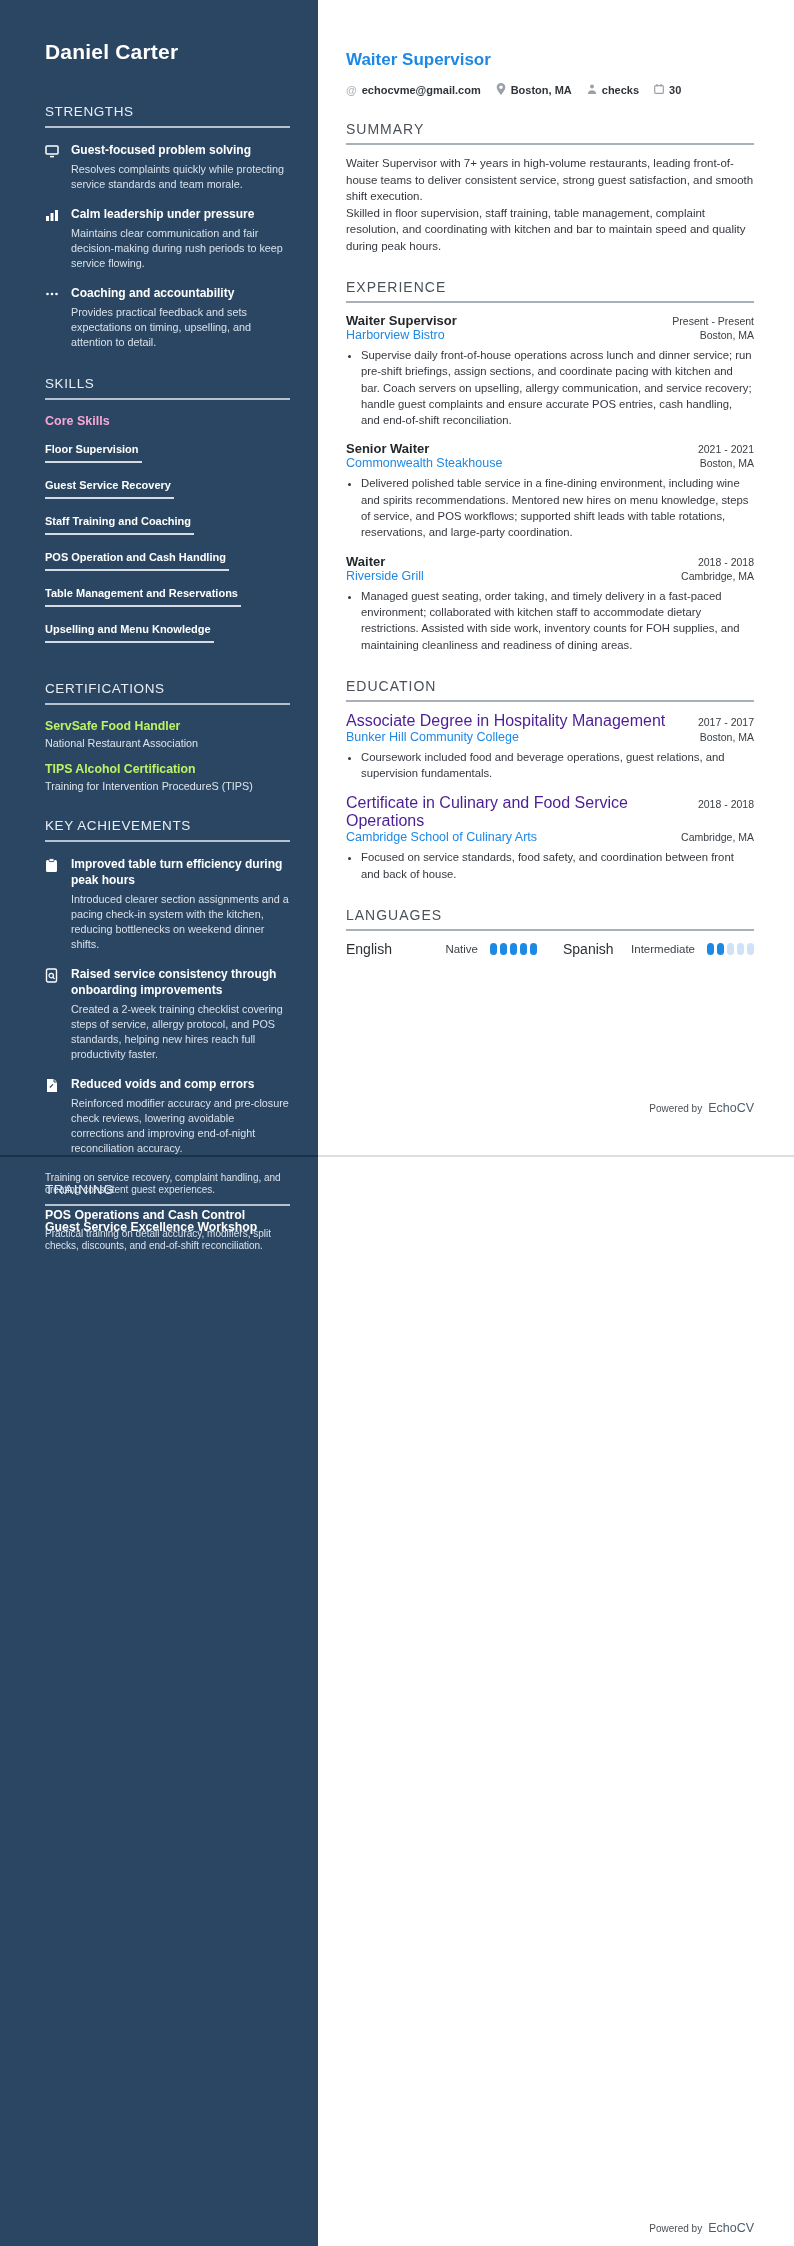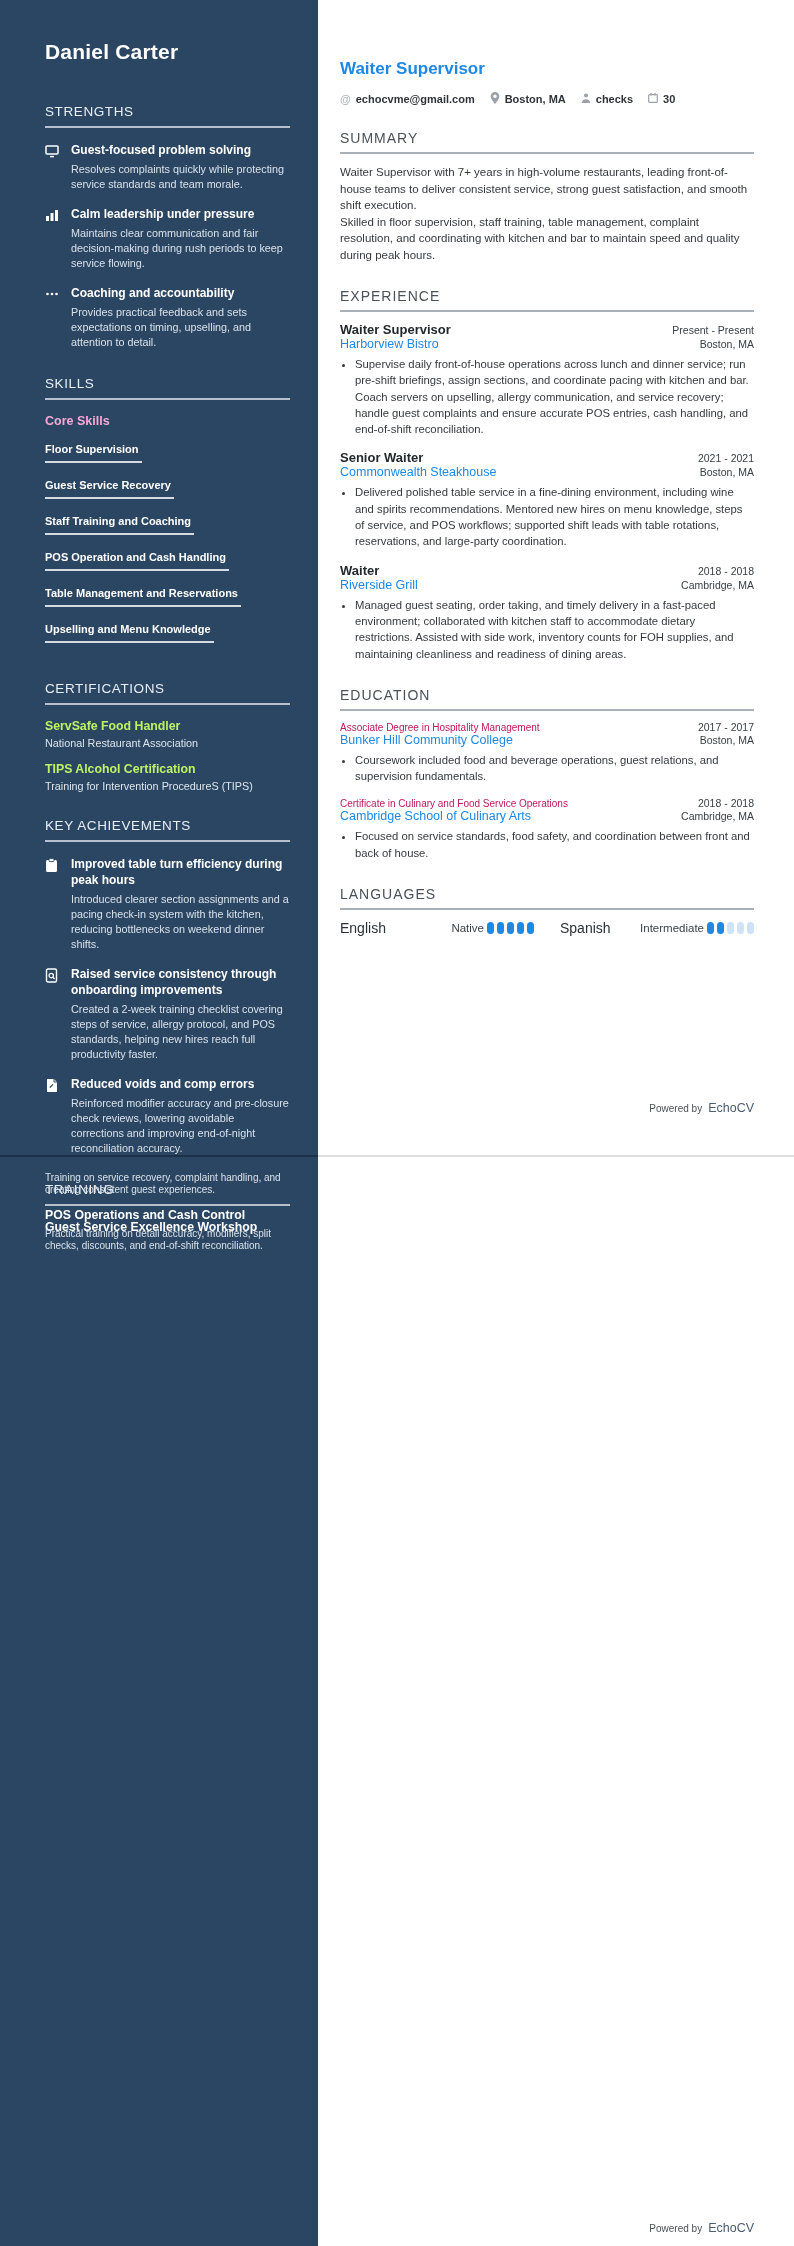--- a/index.html
+++ b/index.html
@@ -33,50 +33,50 @@
   .cert-name { font-size: 12.3px; font-weight: bold; color: #bef264; margin-bottom: 4px; }
   .cert-issuer { font-size: 10.8px; color: #dce4eb; margin-bottom: 13px; }
 
   .t-name { font-size: 12.3px; font-weight: bold; color: #ffffff; margin-bottom: 6px; }
   .t-desc { font-size: 10px; color: #d9e1e9; line-height: 12px; margin-bottom: 12px; }
 
   .page2-side { position: absolute; top: 1172px; left: 45px; right: 28px; }
 
   
   .main {
-    position: absolute; left: 318px; top: 17px; width: 476px;
-    padding: 42px 40px 0 22px; color: #35393f;
+    position: absolute; left: 318px; top: 8px; width: 476px;
+    padding: 42px 40px 0 28px; color: #35393f;
   }
   .main-title { font-size: 17px; font-weight: bold; color: #1e88e5; margin-bottom: 13px; }
 
   .contact { display: flex; align-items: center; gap: 15px; margin-bottom: 24px; }
   .c-item { display: flex; align-items: center; gap: 5px; font-size: 11px; font-weight: bold; color: #2f343a; }
   .c-at { font-size: 11px; color: #b0b6bd; font-weight: bold; }
 
   .m-section { margin-bottom: 25px; }
   .m-h { font-size: 14px; font-weight: 500; color: #4a5158; letter-spacing: 1px; margin-bottom: 6px; }
   .m-rule { height: 2px; background: #a9b0b7; margin-bottom: 10px; }
 
   .sum-p { font-size: 11.5px; line-height: 16.5px; color: #35393f; }
 
   .entry { margin-bottom: 13px; }
   .row { display: flex; justify-content: space-between; align-items: baseline; }
   .role { font-size: 13px; font-weight: bold; color: #23282d; }
-  .degree { font-size: 10px; font-weight: 500; color: #be185d; }
+  .degree { font-size: 16px; font-weight: 500; color: #4c1d95; }
   .dates { font-size: 10.5px; color: #3a4046; white-space: nowrap; }
   .company { font-size: 12.5px; font-weight: 500; color: #1e88e5; text-decoration: none; }
   .loc { font-size: 10.5px; color: #3a4046; white-space: nowrap; }
   .entry ul { margin: 5px 0 0; padding-left: 15px; }
   .entry li { font-size: 11.3px; line-height: 16.3px; color: #35393f; }
 
   .lang-row { display: flex; align-items: center; margin-top: 6px; }
   .lang-entry { flex: 1; display: flex; justify-content: space-between; align-items: center; }
   .lang-entry + .lang-entry { margin-left: 26px; }
   .lang-name { font-size: 14px; color: #2c3136; }
-  .lang-right { display: flex; align-items: center; }
+  .lang-right { display: flex; align-items: center; gap: 9px; }
   .lang-level { font-size: 11.5px; color: #3c4248; }
   .dots { display: flex; align-items: center; }
   .dot { width: 7px; height: 12px; border-radius: 3.5px; background: #cfe3f6; margin-left: 3px; display: inline-block; }
   .dot.on { background: #1e88e5; }
 
   
   .page-break {
     position: absolute; top: 1155px; left: 0; width: 794px; height: 2px;
     background: linear-gradient(to right, rgba(10,24,38,.45) 0, rgba(10,24,38,.45) 318px, #dcdee0 318px, #dcdee0 100%);
   }

